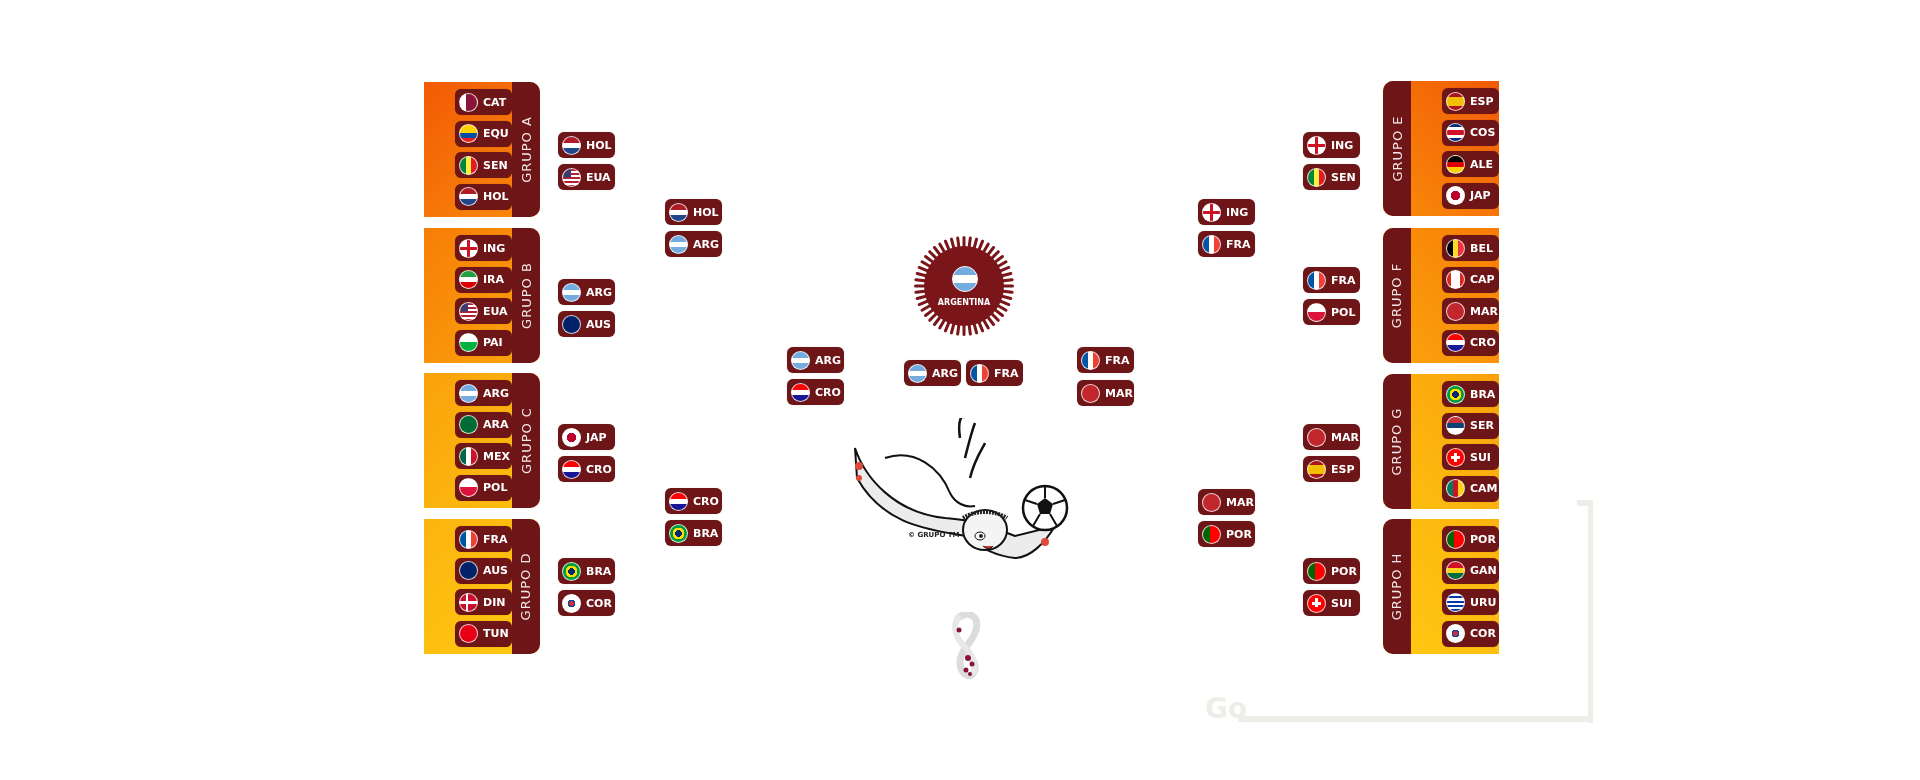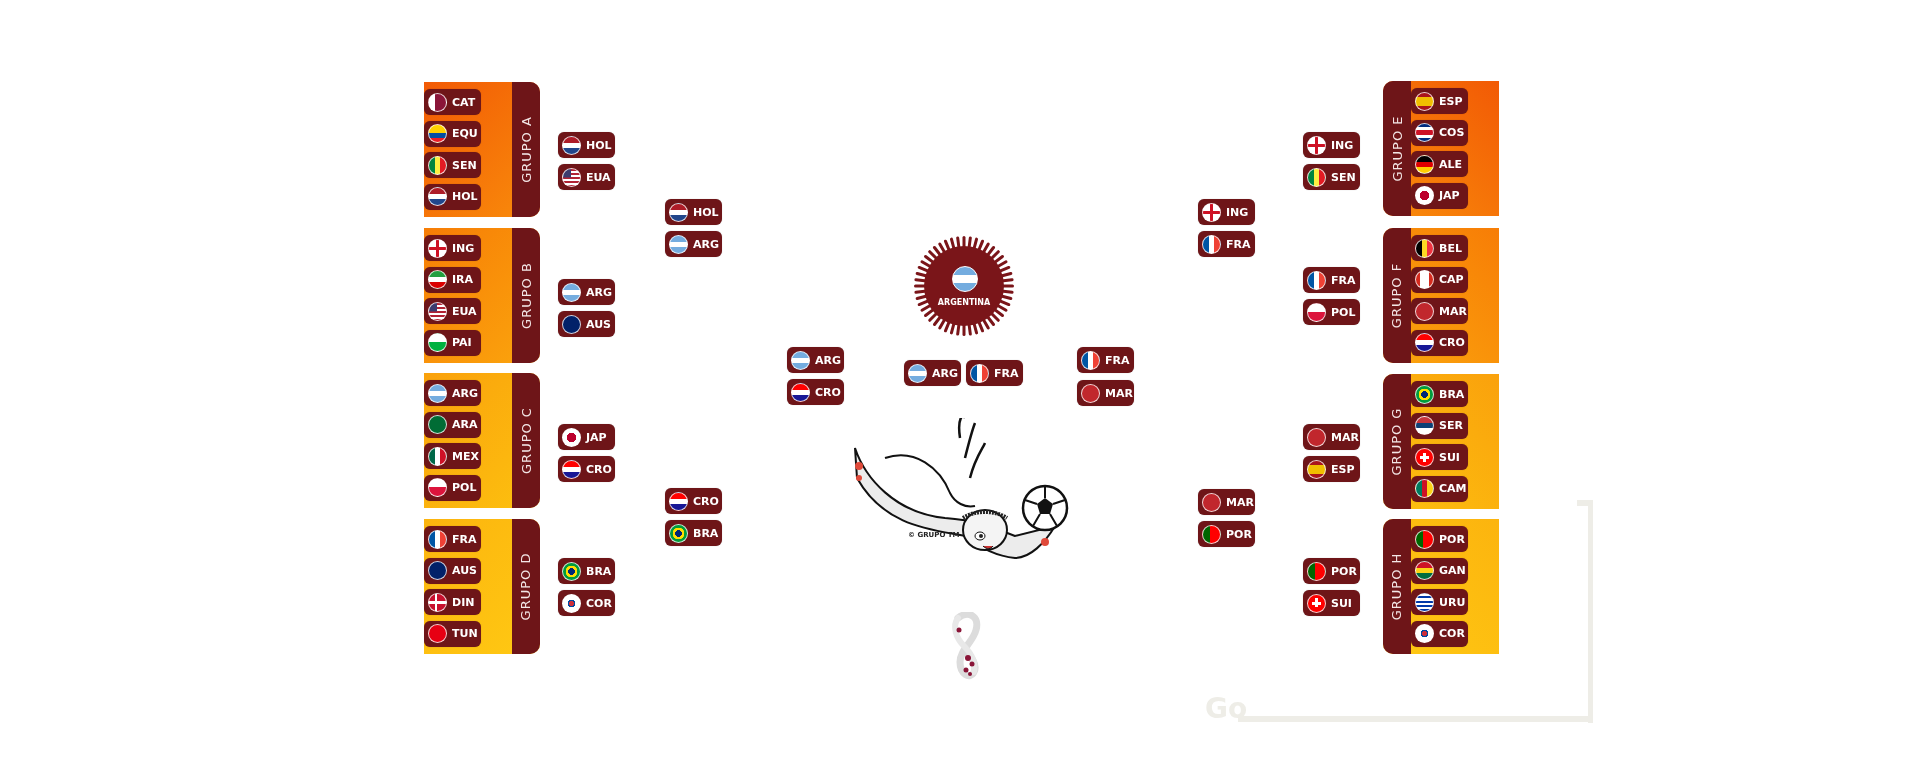--- a/index.html
+++ b/index.html
@@ -1,21 +1,21 @@
 <!DOCTYPE html>
 <html><head>
 <meta charset="utf-8">
 <style>
   html,body{margin:0;padding:0;}
   body{width:1920px;height:780px;background:#ffffff;position:relative;overflow:hidden;font-family:"DejaVu Sans","Liberation Sans",sans-serif;}
   .abs{position:absolute;}
   .group{position:absolute;width:116px;height:135px;display:flex;overflow:hidden;}
   .group.left{border-radius:0 10px 10px 0;}
   .group.right{border-radius:10px 0 0 10px;flex-direction:row-reverse;}
-  .group .teams{width:88px;display:flex;flex-direction:column;align-items:flex-start;justify-content:space-between;padding:7px 0;box-sizing:border-box;}
+  .group .teams{width:88px;display:flex;flex-direction:column;align-items:flex-end;justify-content:space-between;padding:7px 0;box-sizing:border-box;}
   .group .label{width:28px;background:#6e1518;color:#f3e6e6;display:flex;align-items:center;justify-content:center;}
   .group .label span{display:block;transform:rotate(-90deg);white-space:nowrap;font-size:13px;letter-spacing:1px;font-family:"DejaVu Sans",sans-serif;}
   .gA{background:linear-gradient(135deg,#f25a05,#f98c0b);}
   .gB{background:linear-gradient(135deg,#f77d06,#fba50d);}
   .gC{background:linear-gradient(135deg,#faa10c,#fdc10f);}
   .gD{background:linear-gradient(135deg,#fcb40e,#ffc913);}
   .gE{background:linear-gradient(225deg,#f25a05,#f98c0b);}
   .gF{background:linear-gradient(225deg,#f77d06,#fba50d);}
   .gG{background:linear-gradient(225deg,#faa10c,#fdc10f);}
   .gH{background:linear-gradient(225deg,#fcb40e,#ffc913);}

